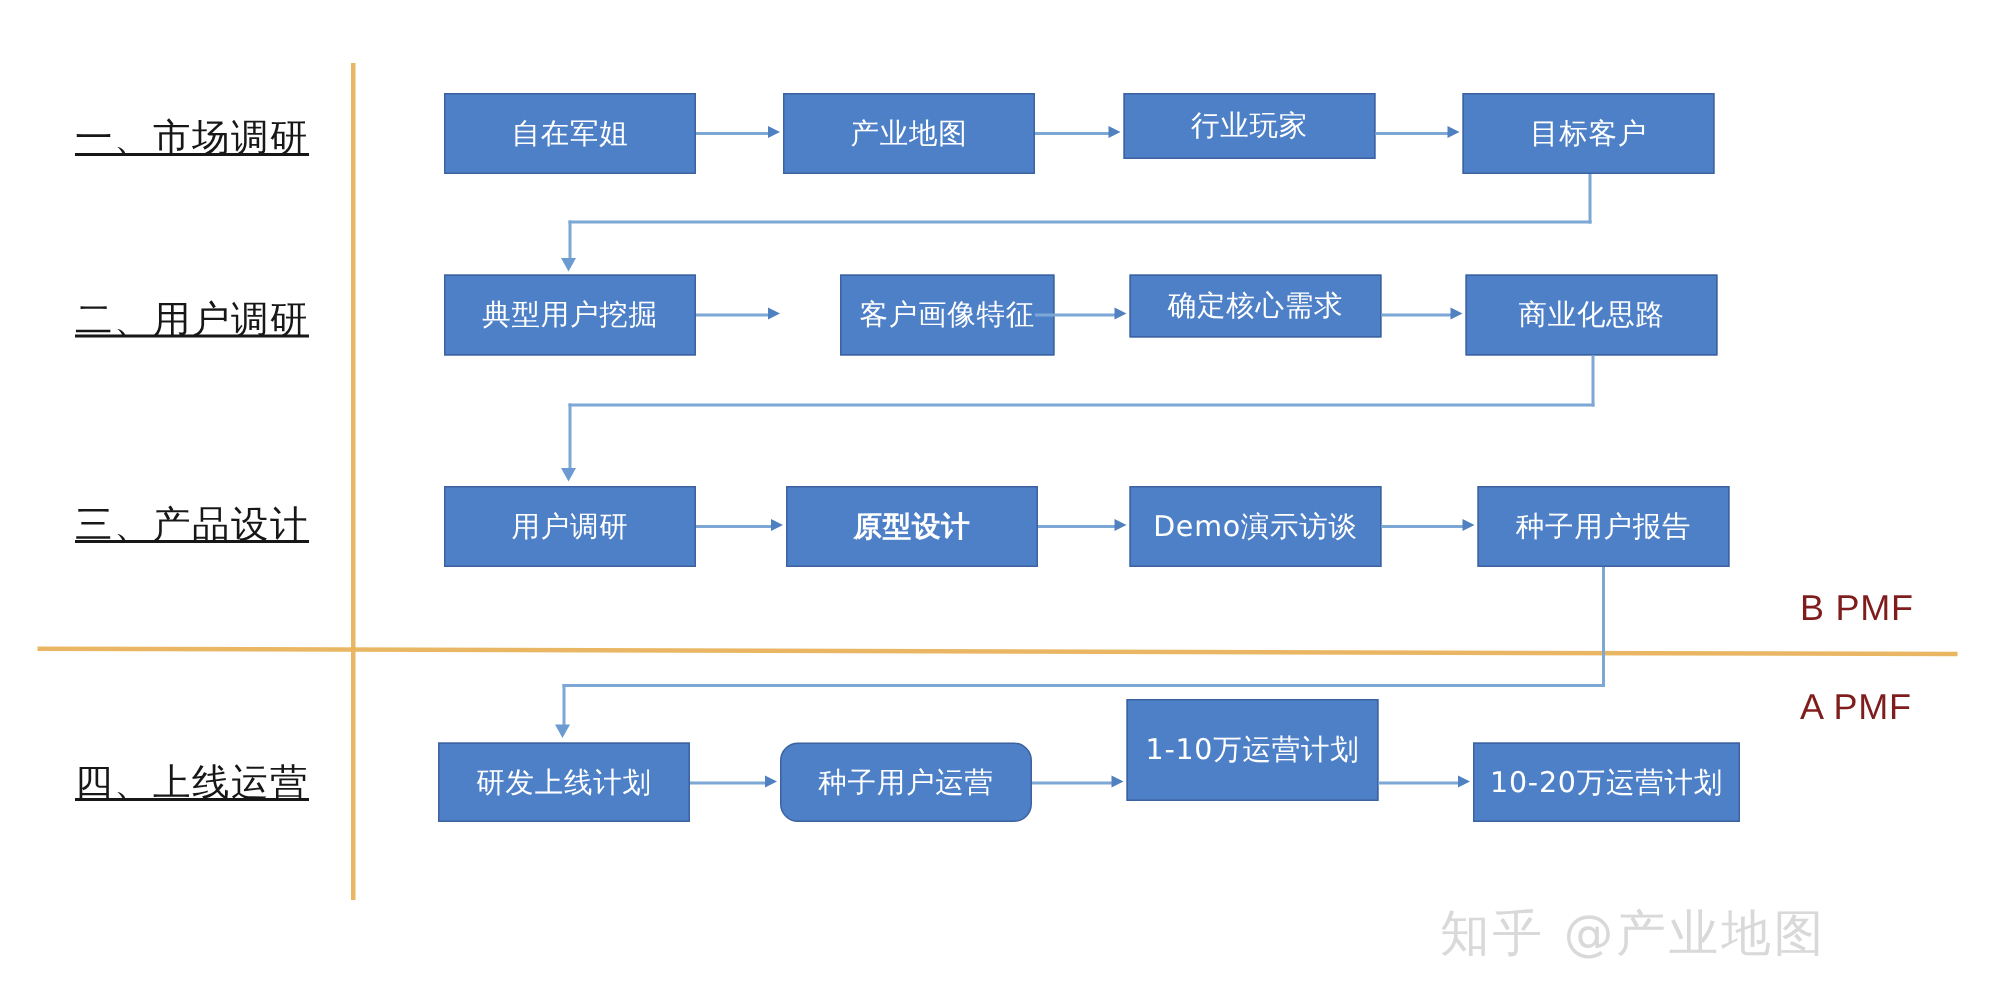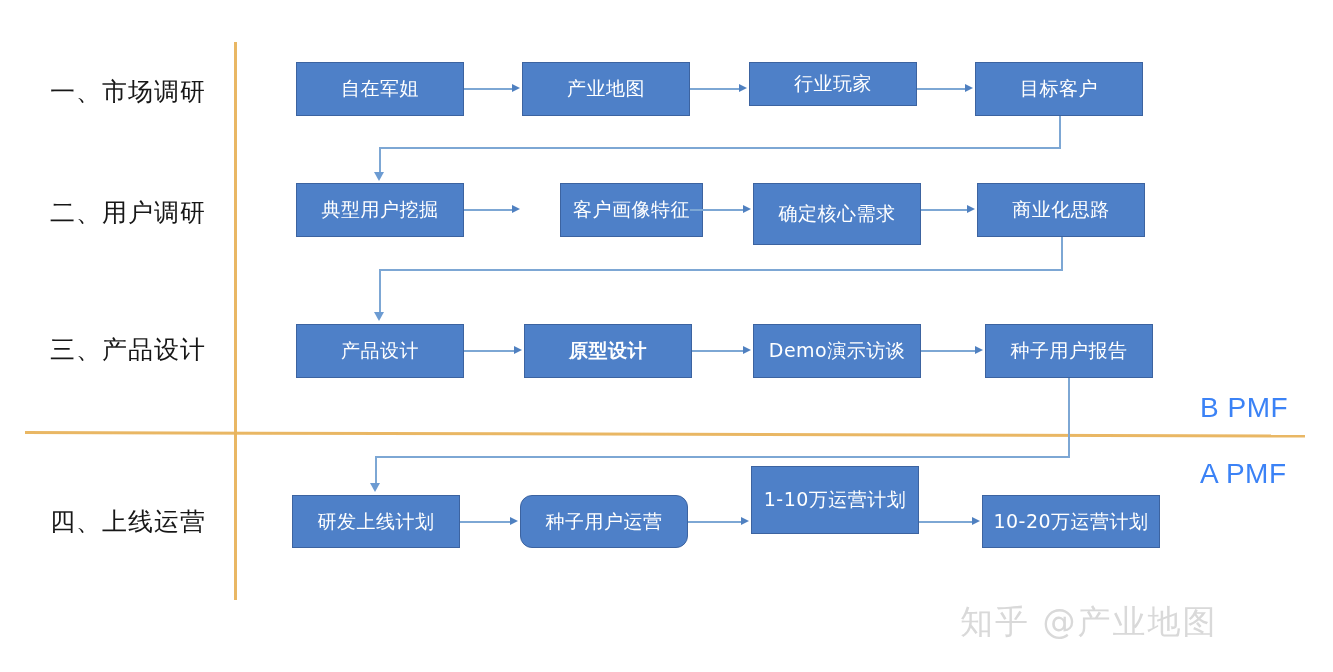--- a/index.html
+++ b/index.html
@@ -42,20 +42,21 @@
   
   .stage-label {
     position: absolute;
     left: 50px;
     width: 180px;
     font-size: 25px;
     color: #171717;
     letter-spacing: 1px;
     white-space: nowrap;
     font-family: "DejaVu Sans", "Liberation Sans", sans-serif;
+    text-decoration: underline;
   }
   
   .box {
     position: absolute;
     box-sizing: border-box;
     background: #4e80c8;
     border: 1px solid #3c63a0;
     color: #ffffff;
     font-size: 19px;
     display: flex;
@@ -83,22 +84,22 @@
   .arrow-down {
     position: absolute;
     width: 0; height: 0;
     border-top: 9px solid #6c9bd2;
     border-left: 5.5px solid transparent;
     border-right: 5.5px solid transparent;
   }
   
   .pmf-label {
     position: absolute;
-    font-size: 28px;
-    color: #3b82f6;
+    font-size: 24px;
+    color: #7f1d1d;
     white-space: nowrap;
     letter-spacing: .5px;
   }
   
   .watermark {
     position: absolute;
     left: 960px;
     top: 600px;
     font-size: 33px;
     color: #d9d9d9;
@@ -132,36 +133,36 @@
   <div class="conn-line conn-h" style="left:917px; top:88px; width:50px;"></div>
   <div class="arrow-right" style="left:965px; top:84px;"></div>
 
   <div class="conn-line conn-v" style="left:1059px; top:116px; height:33px;"></div>
   <div class="conn-line conn-h" style="left:379px;  top:147px; width:682px;"></div>
   <div class="conn-line conn-v" style="left:379px;  top:147px; height:27px;"></div>
   <div class="arrow-down" style="left:374px; top:172px;"></div>
 
   <div class="box" style="left:296px; top:183px; width:168px; height:54px;">典型用户挖掘</div>
   <div class="box" style="left:514px; top:183px; width:143px; height:54px;margin-left:46px;">客户画像特征</div>
-  <div class="box" style="left:753px; top:183px; width:168px; height:62px;">确定核心需求</div>
+  <div class="box" style="left:753px; top:183px; width:168px; height:42px;">确定核心需求</div>
   <div class="box" style="left:977px; top:183px; width:168px; height:54px;">商业化思路</div>
 
   <div class="conn-line conn-h" style="left:464px; top:209px; width:50px;"></div>
   <div class="arrow-right" style="left:512px; top:205px;"></div>
   <div class="conn-line conn-h" style="left:690px; top:209px; width:55px;"></div>
   <div class="arrow-right" style="left:743px; top:205px;"></div>
   <div class="conn-line conn-h" style="left:921px; top:209px; width:48px;"></div>
   <div class="arrow-right" style="left:967px; top:205px;"></div>
 
   <div class="conn-line conn-v" style="left:1061px; top:237px; height:34px;"></div>
   <div class="conn-line conn-h" style="left:379px;  top:269px; width:684px;"></div>
   <div class="conn-line conn-v" style="left:379px;  top:269px; height:45px;"></div>
   <div class="arrow-down" style="left:374px; top:312px;"></div>
 
-  <div class="box" style="left:296px; top:324px; width:168px; height:54px;">产品设计</div>
+  <div class="box" style="left:296px; top:324px; width:168px; height:54px;">用户调研</div>
   <div class="box" style="left:524px; top:324px; width:168px; height:54px;font-weight:bold;">原型设计</div>
   <div class="box" style="left:753px; top:324px; width:168px; height:54px;">Demo演示访谈</div>
   <div class="box" style="left:985px; top:324px; width:168px; height:54px;">种子用户报告</div>
 
   <div class="conn-line conn-h" style="left:464px; top:350px; width:52px;"></div>
   <div class="arrow-right" style="left:514px; top:346px;"></div>
   <div class="conn-line conn-h" style="left:692px; top:350px; width:53px;"></div>
   <div class="arrow-right" style="left:743px; top:346px;"></div>
   <div class="conn-line conn-h" style="left:921px; top:350px; width:56px;"></div>
   <div class="arrow-right" style="left:975px; top:346px;"></div>

